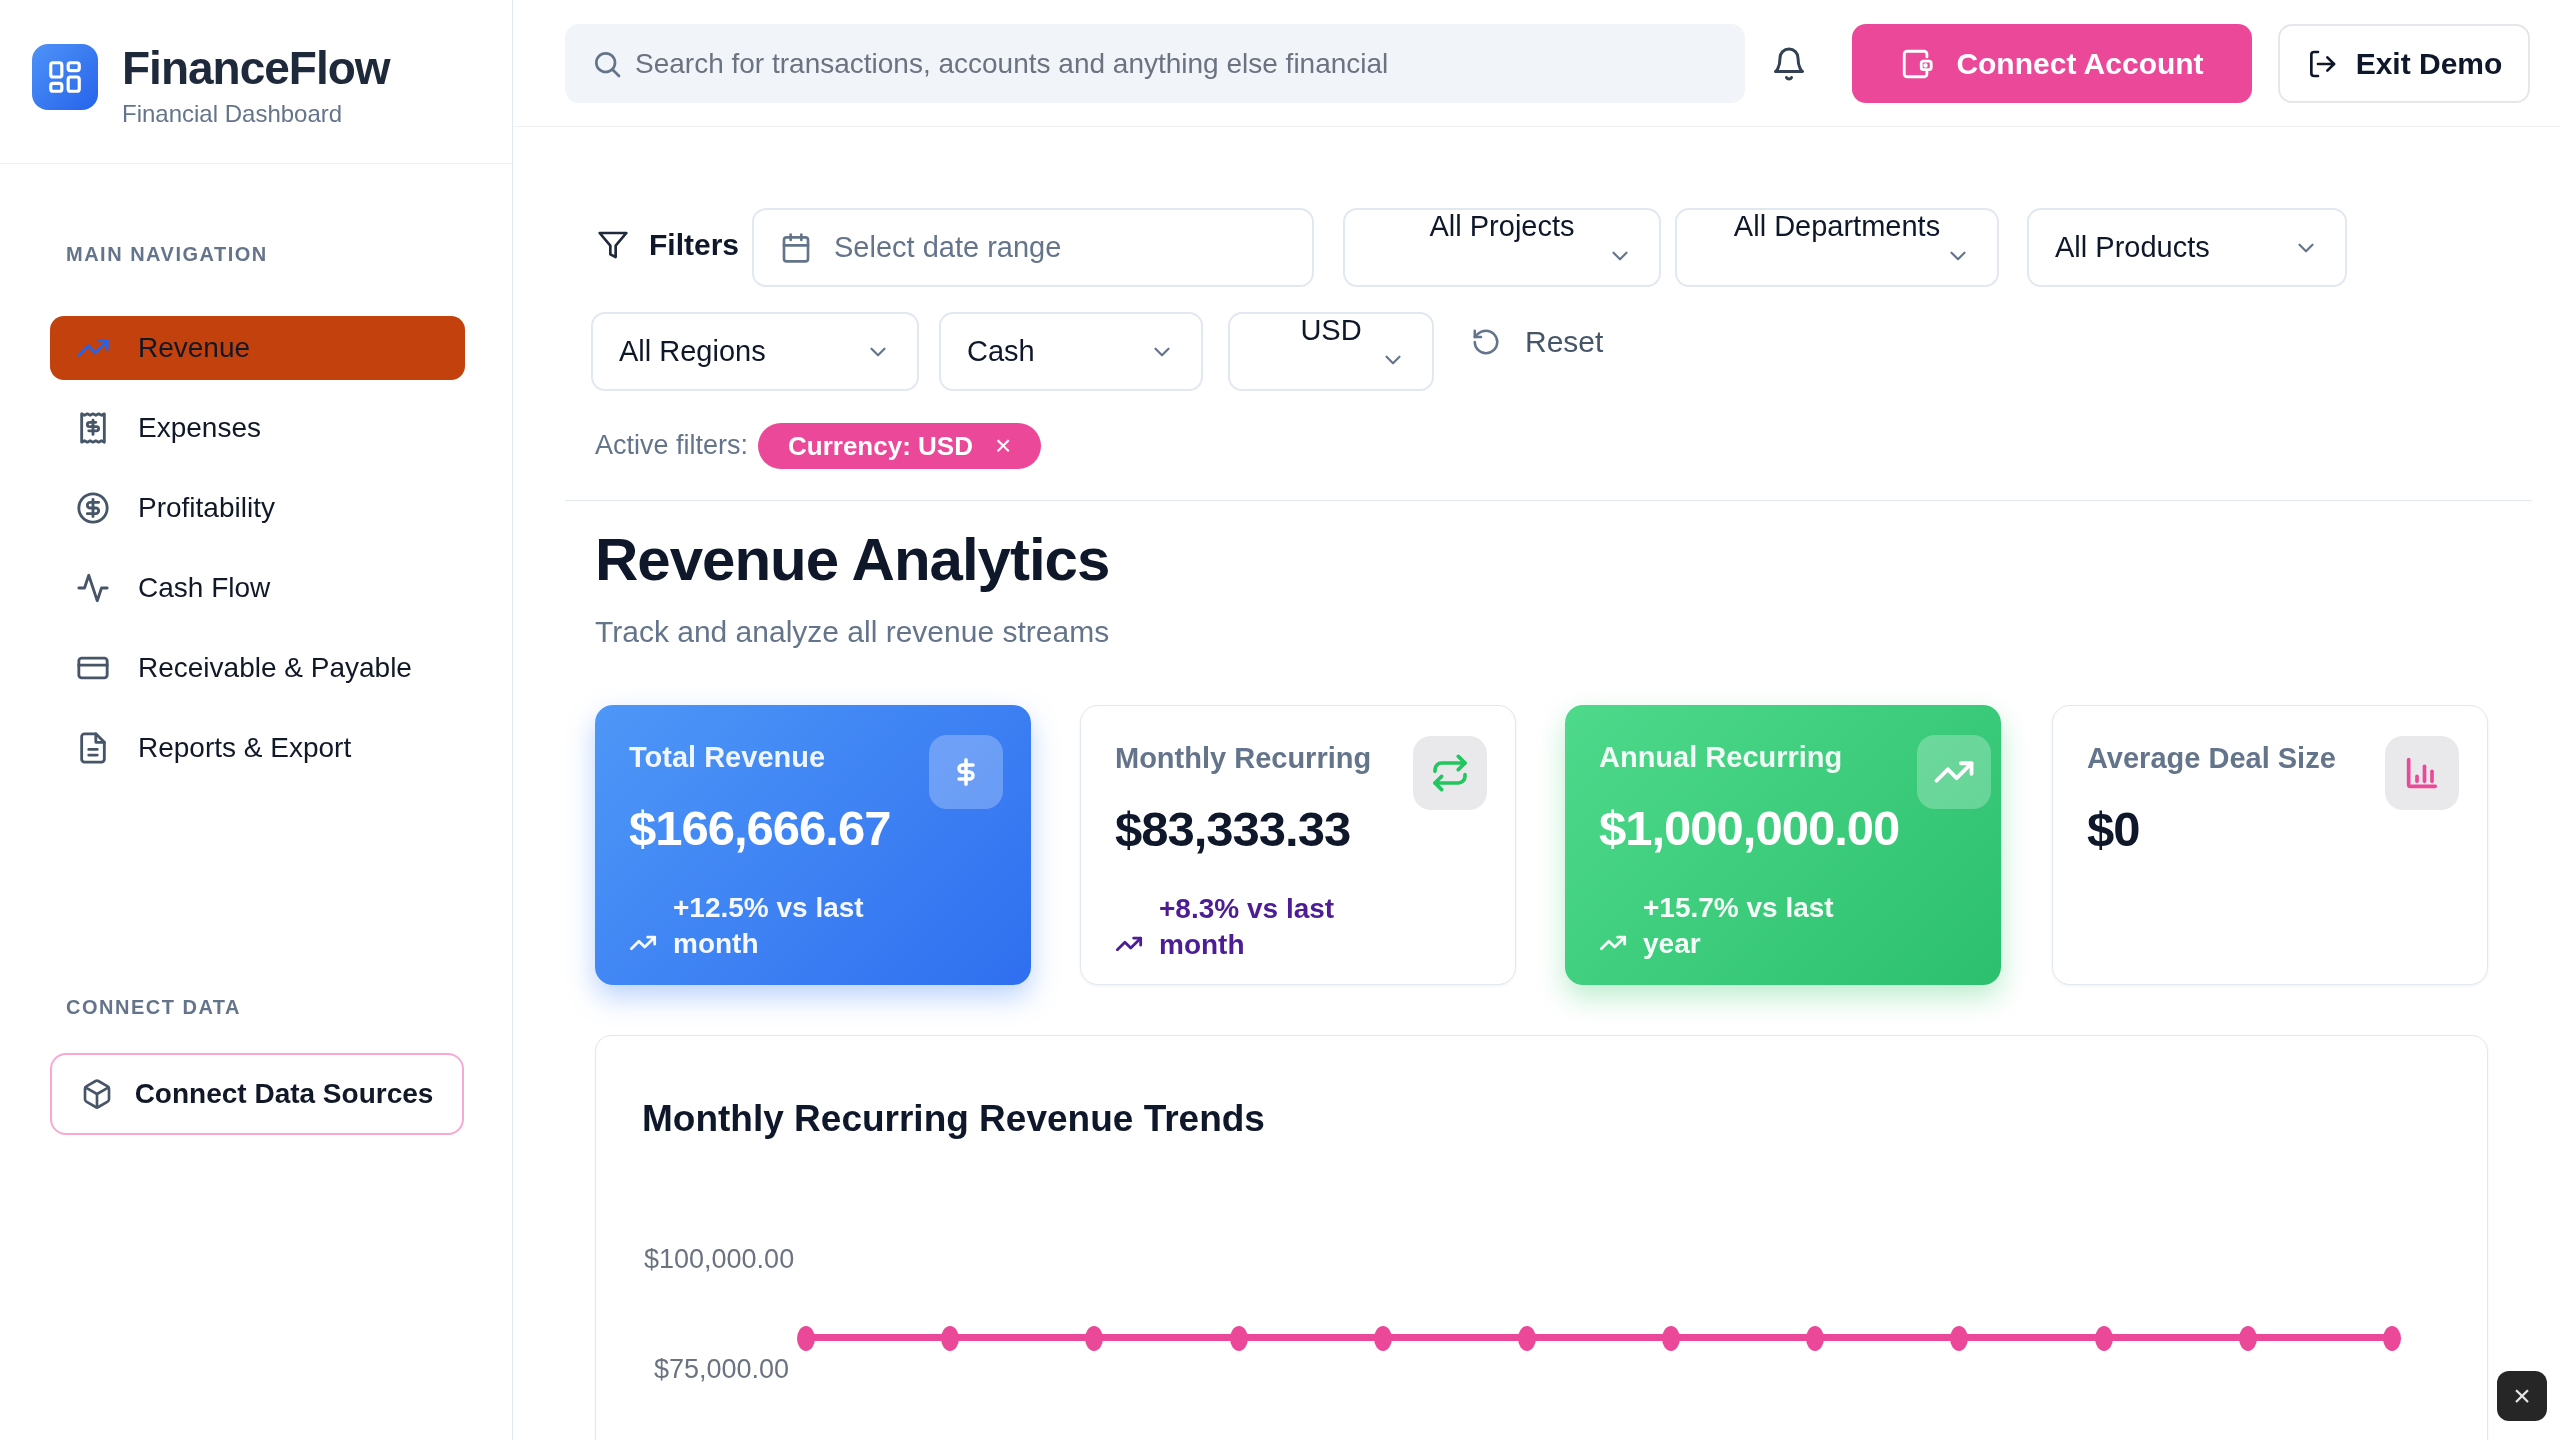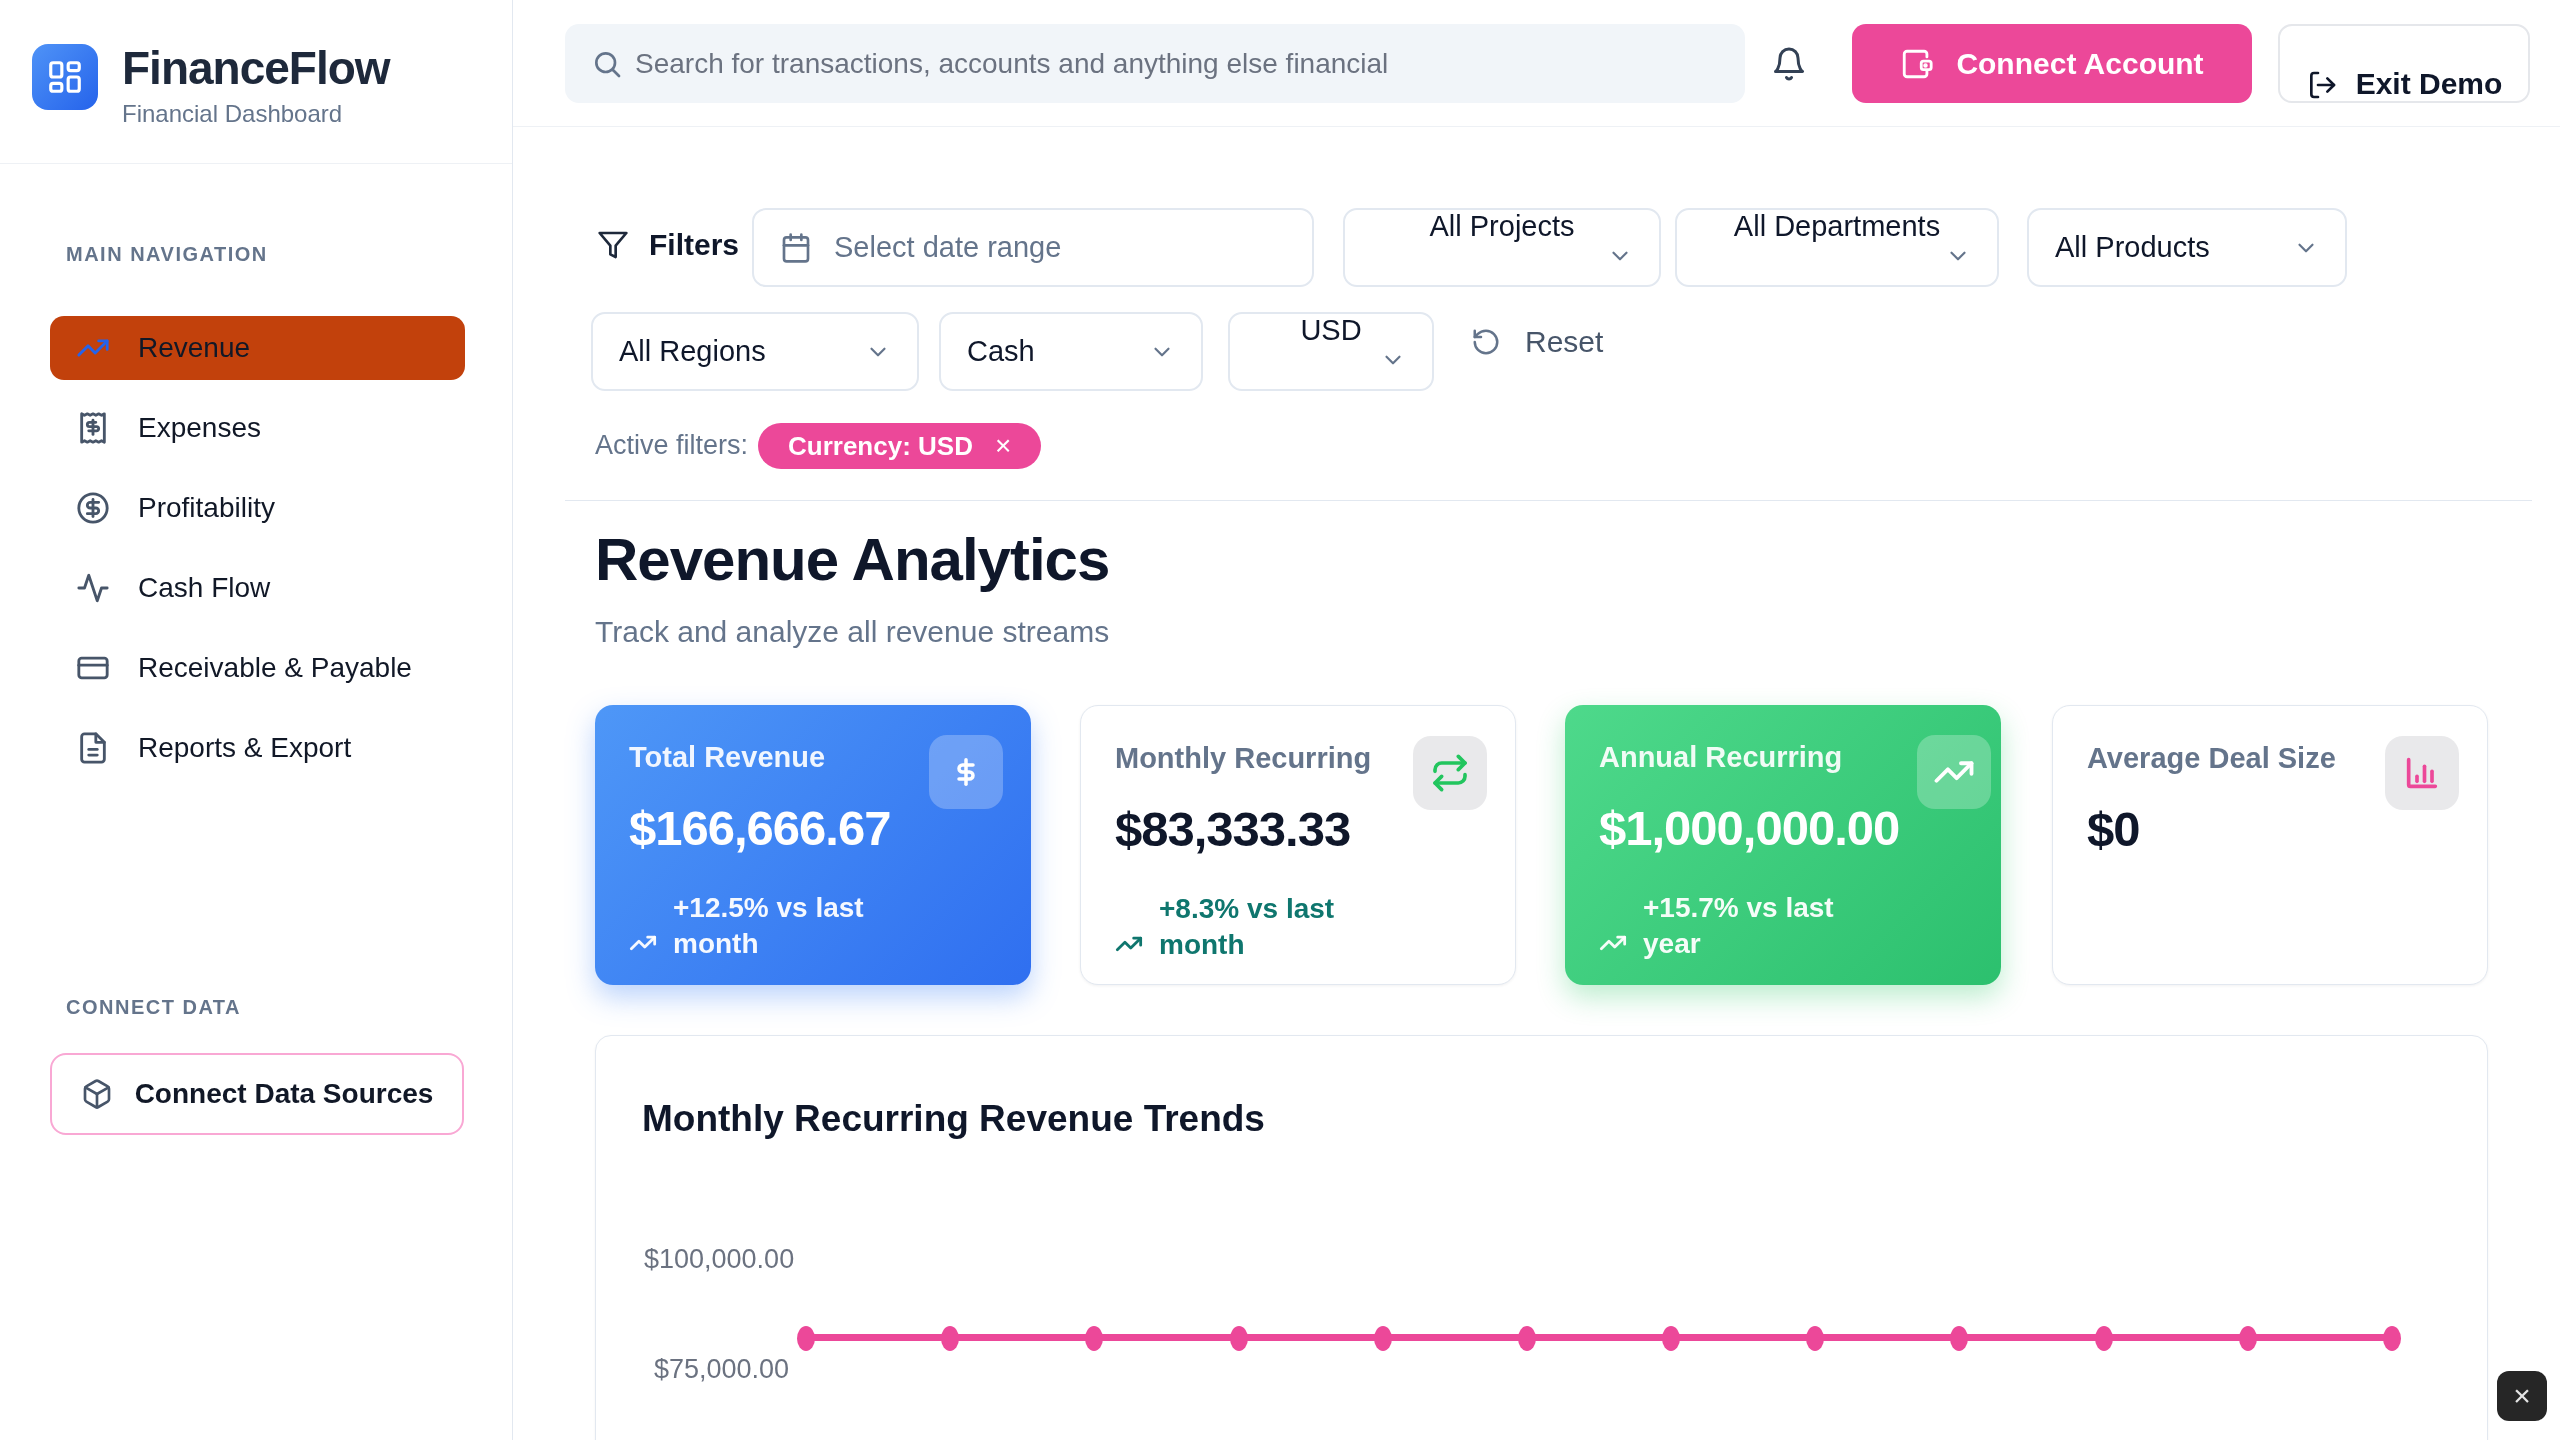--- a/index.html
+++ b/index.html
@@ -36,21 +36,21 @@
   .search-box input { flex:1; border:none; outline:none; background:transparent; font-size:28px;
     color:#0f172a; font-family:"Liberation Sans", sans-serif; }
   .search-box input::placeholder { color:#6b7280; }
   .bell-btn { position:absolute; left:1258px; top:40px; width:48px; height:48px; background:none; border:none;
     color:#334155; cursor:pointer; }
   .cta-btn { position:absolute; left:1339px; top:24px; width:400px; height:79px; border:none; border-radius:14px;
     background:#ec4899; color:#fff; font-size:30px; font-weight:700; font-family:"Liberation Sans", sans-serif;
     display:flex; align-items:center; justify-content:center; gap:22px; cursor:pointer; }
   .exit-btn { position:absolute; left:1765px; top:24px; width:252px; height:79px; background:#fff;
     border:2px solid #e5e7eb; border-radius:14px; font-size:30px; font-weight:600; color:#0f172a;
-    font-family:"Liberation Sans", sans-serif; display:flex; align-items:flex-end; justify-content:center; gap:18px; cursor:pointer; }
+    font-family:"Liberation Sans", sans-serif; display:flex; align-items:center; justify-content:center; gap:18px; cursor:pointer; }
 
   
   .main { position:absolute; left:513px; top:127px; width:2047px; height:1313px; background:#fff; }
 
   .filters-title { position:absolute; left:84px; top:101px; display:flex; align-items:center; gap:20px;
     font-size:30px; font-weight:700; color:#0f172a; }
   .fbox { position:absolute; height:79px; border:2px solid #e2e8f0; border-radius:14px; background:#fff;
     display:flex; align-items:center; padding:0 26px; font-size:29px; color:#0f172a; cursor:pointer; }
   .fbox .chev { margin-left:auto; color:#64748b; }
   .fbox.date { left:239px; top:81px; width:562px; gap:22px; color:#64748b; cursor:text; }
@@ -81,21 +81,21 @@
   .card.c0 { left:82px;  background:linear-gradient(135deg,#4e97f7,#2f6ff0); border:none; color:#fff;
     box-shadow:0 12px 28px rgba(59,130,246,.35); }
   .card.c1 { left:567px; }
   .card.c2 { left:1052px; background:linear-gradient(135deg,#4ed98b,#2cc06e); border:none; color:#fff;
     box-shadow:0 12px 28px rgba(34,197,94,.30); }
   .card.c3 { left:1539px; }
   .card .clabel { font-size:29px; font-weight:600; color:#64748b; }
   .card.c0 .clabel, .card.c2 .clabel { color:rgba(255,255,255,.92); }
   .card .cvalue { font-size:49px; font-weight:800; margin-top:26px; letter-spacing:-1px; color:#0f172a; }
   .card.c0 .cvalue, .card.c2 .cvalue { color:#fff; }
-  .card .cchange { margin-top:34px; font-size:28px; font-weight:600; color:#0f766e; display:flex; gap:16px;
+  .card .cchange { margin-top:34px; font-size:28px; font-weight:600; color:#4c1d95; display:flex; gap:16px;
     max-width:300px; line-height:1.3; align-items:flex-end; }
   .card.c0 .cchange, .card.c2 .cchange { color:rgba(255,255,255,.95); }
   .card .cchange svg { flex:0 0 auto; margin-bottom:6px; }
   .iconsq { position:absolute; right:28px; top:30px; width:74px; height:74px; border-radius:18px;
     display:flex; align-items:center; justify-content:center; }
   .card.c0 .iconsq, .card.c2 .iconsq { background:rgba(255,255,255,.25); color:#fff; }
   .card.c1 .iconsq { background:#e9e9eb; color:#22c55e; }
   .card.c3 .iconsq { background:#e9e9eb; color:#ec4899; }
   .card.c2 .iconsq { right:10px; }
 

